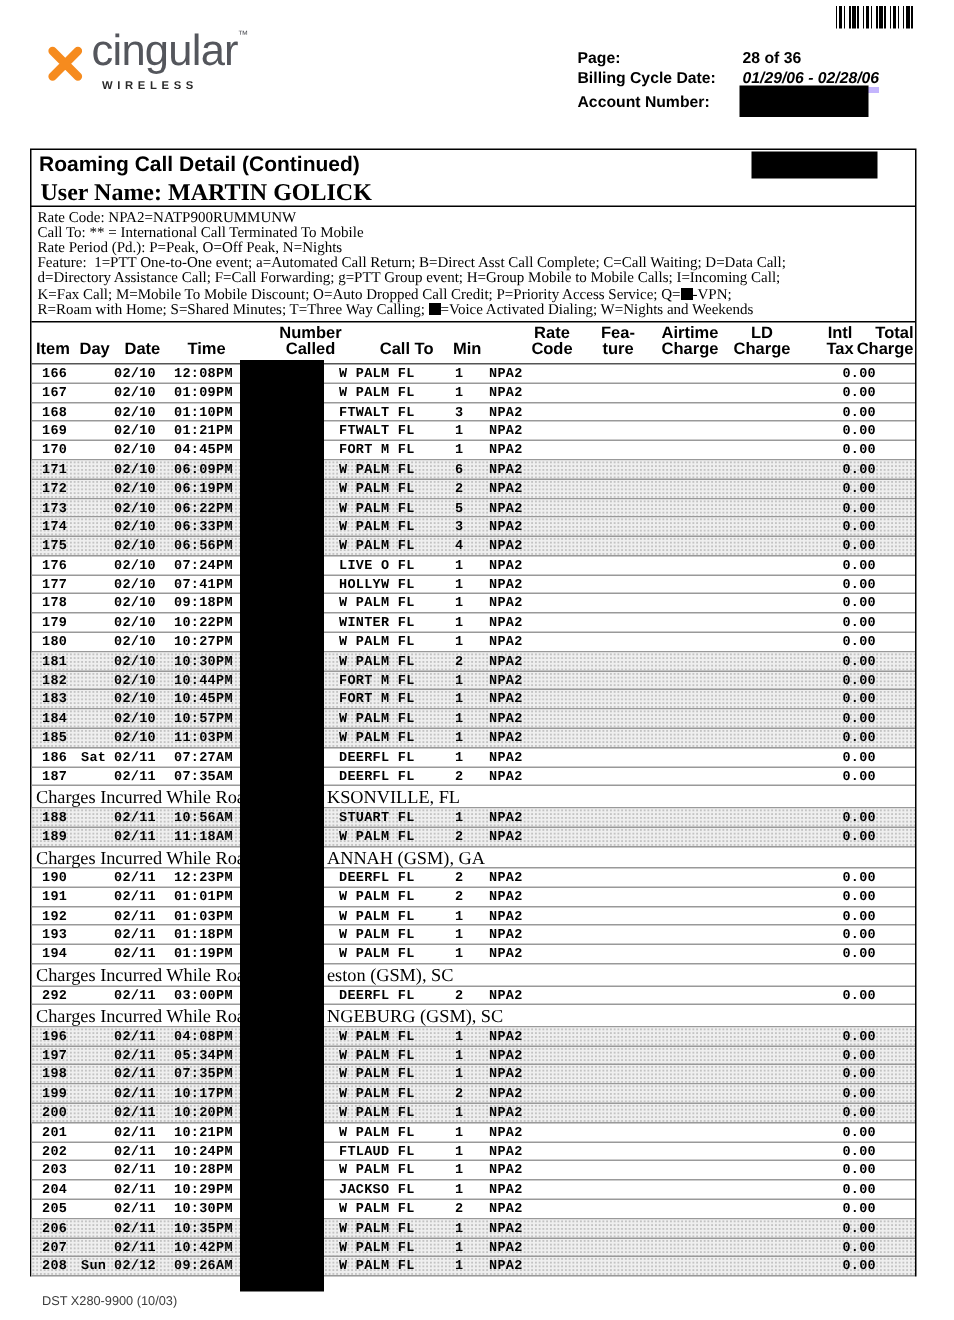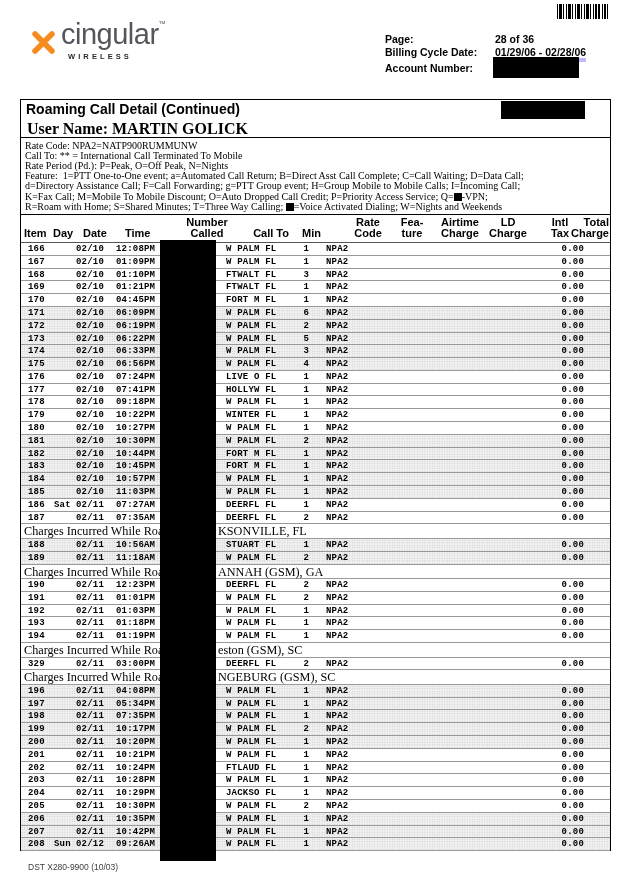--- a/index.html
+++ b/index.html
@@ -12,21 +12,21 @@
   .logo{position:absolute;left:30px;top:22px;width:180px;height:42px;}
   .logo-x{position:absolute;left:0;top:6px;width:27px;height:29px;}
   .brand{position:absolute;left:31px;top:-4px;font-size:29px;font-weight:400;color:#54565C;letter-spacing:-0.5px;}
   .brand sup{font-size:7px;vertical-align:18px;}
   .wireless{position:absolute;left:38px;top:30px;font-size:7.5px;font-weight:bold;letter-spacing:3.1px;color:#2a2a2a;}
 
   .info{position:absolute;left:385px;top:33px;font-size:10.5px;font-weight:bold;line-height:12.5px;}
   .info-row{white-space:nowrap;}
   .info-label{display:inline-block;width:110px;}
   .info-val{display:inline-block;}
-  .u{border-bottom:4px solid #c4b5fd;}
+  .u{border-bottom:4px solid #c4b5fd;font-style:italic;}
   .acct-redaction{position:absolute;left:493px;top:57px;width:86px;height:21px;background:#000;}
 
   
   .title-box{position:absolute;left:20px;top:99px;width:591px;height:39px;border:1.5px solid #000;box-sizing:border-box;}
   .doc-title{position:absolute;left:5px;top:1px;font-size:14px;font-weight:bold;}
   .user-line{position:absolute;left:6px;top:20px;font-family:"Liberation Serif",serif;font-size:16px;font-weight:bold;}
   .title-redaction{position:absolute;left:480px;top:1px;width:84px;height:18px;background:#000;}
 
   
   .frame{position:absolute;left:20px;top:138px;width:591px;
@@ -436,21 +436,21 @@
     <span class="c-callto">W PALM FL</span>
     <span class="c-min">1</span>
     <span class="c-rate">NPA2</span>
     <span class="c-total">0.00</span>
   </div>
         <div class="sec">
     <span class="sec-pre">Charges Incurred While Roa</span>
     <span class="sec-suf">eston (GSM), SC</span>
   </div>
         <div class="r">
-    <span class="c-item">329</span>
+    <span class="c-item">292</span>
     <span class="c-day"></span>
     <span class="c-date">02/11</span>
     <span class="c-time">03:00PM</span>
     <span class="c-callto">DEERFL FL</span>
     <span class="c-min">2</span>
     <span class="c-rate">NPA2</span>
     <span class="c-total">0.00</span>
   </div>
         <div class="sec">
     <span class="sec-pre">Charges Incurred While Roa</span>

